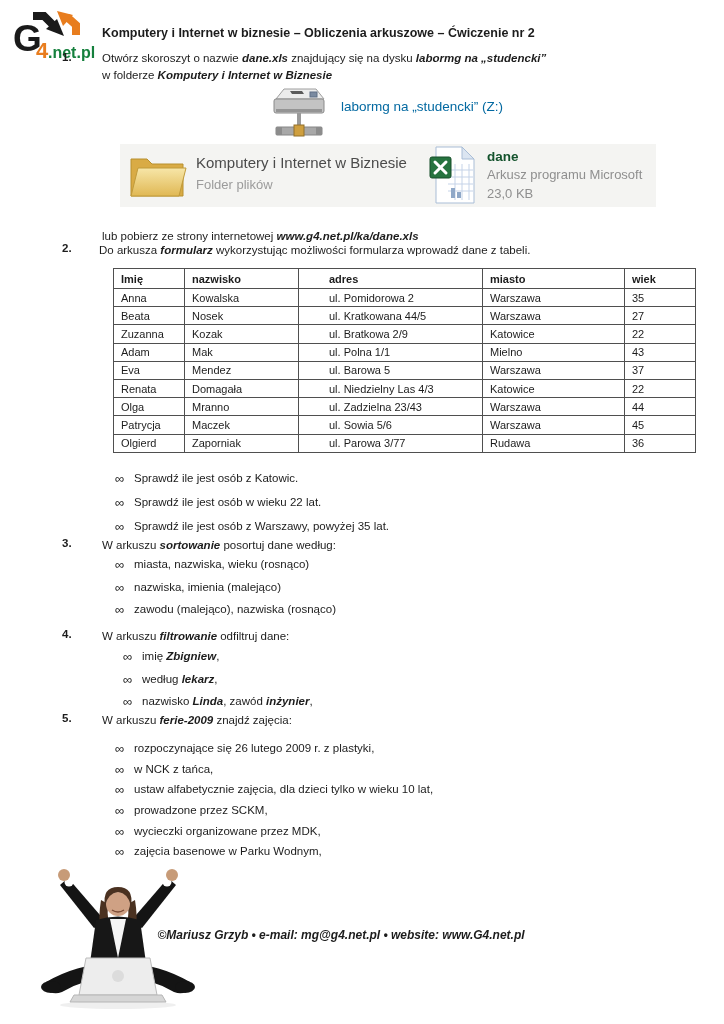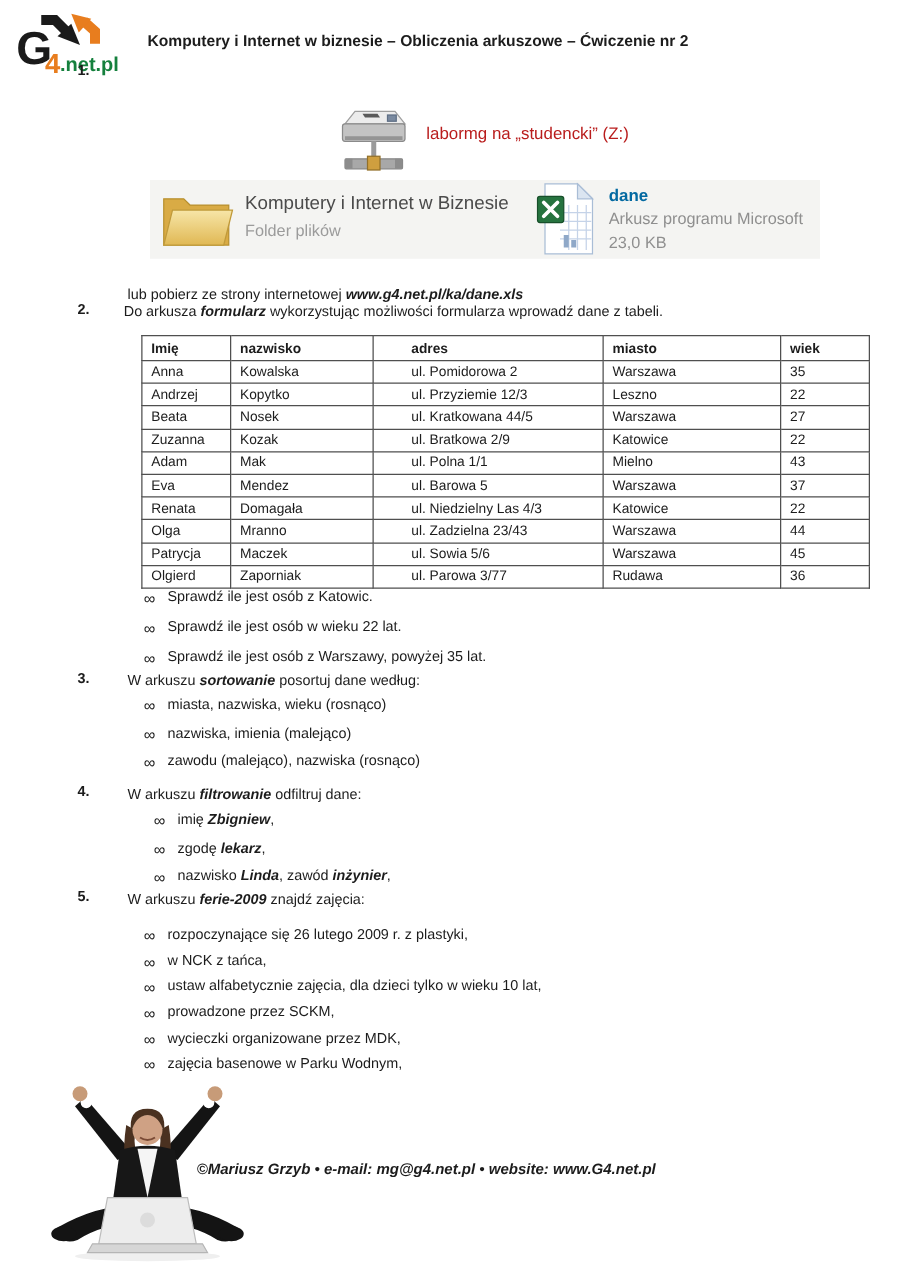--- a/index.html
+++ b/index.html
@@ -8,31 +8,31 @@
   .abs{position:absolute;}
   .bi{font-weight:bold;font-style:italic;}
 
   
   .logo{position:absolute;left:14px;top:8px;width:110px;height:60px;}
   .logo-arrows{position:absolute;left:16px;top:2px;}
   .logo-g{position:absolute;left:-1px;top:14px;font-size:37px;line-height:34px;font-weight:bold;color:#1a1a1a;}
   .logo-4{position:absolute;left:22px;top:32px;font-size:22px;line-height:22px;font-weight:bold;color:#e87d1e;}
   .logo-sfx{position:absolute;left:34px;top:37px;font-size:16px;line-height:16px;font-weight:bold;color:#15803d;}
 
-  .title{left:102px;top:26px;font-size:12.5px;font-weight:bold;white-space:nowrap;margin-left:16px;}
+  .title{left:102px;top:26px;font-size:12.5px;font-weight:bold;white-space:nowrap;}
 
   .num{position:absolute;left:62px;font-size:11.5px;font-weight:bold;}
   .itext{position:absolute;left:102px;font-size:11.5px;line-height:16.5px;width:565px;}
 
   
   .band{left:120px;top:144px;width:536px;height:63px;background:#f4f4f2;}
-  .xl-label-1{left:341px;top:99px;font-size:13.5px;color:#b91c1c;white-space:nowrap;}
+  .xl-label-1{left:341px;top:99px;font-size:13.5px;color:#0369a1;white-space:nowrap;}
   .fold-t1{left:196px;top:154px;font-size:15px;color:#4b4b4b;white-space:nowrap;}
   .fold-t2{left:196px;top:177px;font-size:13px;color:#9b9b9b;white-space:nowrap;}
-  .file-t1{left:487px;top:149px;font-size:13.5px;font-weight:bold;color:#0369a1;}
+  .file-t1{left:487px;top:149px;font-size:13.5px;font-weight:bold;color:#14532d;}
   .file-t2{left:487px;top:167px;font-size:13px;color:#8f8f8f;white-space:nowrap;}
   .file-t3{left:487px;top:186px;font-size:13px;color:#8f8f8f;}
 
   
   .dtable{position:absolute;left:113px;top:268px;width:554px;border-collapse:collapse;
           table-layout:fixed;font-size:11px;}
   .dtable th,.dtable td{border:1px solid #4f4f4f;padding:2px 7px;text-align:left;
           overflow:hidden;white-space:nowrap;}
   .dtable th{font-weight:bold;height:15px;}
   .dtable td{height:13.2px;}
@@ -68,20 +68,24 @@
       <polygon points="27,1 43,5 33,16" fill="#e87d1e"></polygon>
     </svg>
     <span class="logo-g">G</span>
     <span class="logo-4">4</span>
     <span class="logo-sfx">.net.pl</span>
   </div>
 
   <div class="abs title">Komputery i Internet w biznesie – Obliczenia arkuszowe – Ćwiczenie nr 2</div>
 
   <span class="num" style="top:51px">1.</span>
+  <div class="itext" style="top:50px">
+    <div><span>Otwórz skoroszyt o nazwie </span><span class="bi">dane.xls</span><span> znajdujący się na dysku </span><span class="bi">labormg na „studencki”</span></div>
+    <div><span>w folderze </span><span class="bi">Komputery i Internet w Biznesie</span></div>
+  </div>
 
   <svg class="abs" style="left:266px;top:85px" width="68" height="58" viewBox="0 0 68 58">
     <polygon points="18,4 50,4 58,14 10,14" fill="#ececec" stroke="#9e9e9e" stroke-width="1"></polygon>
     <rect x="8" y="14" width="50" height="14" rx="2" fill="#c3c3c3" stroke="#8a8a8a"></rect>
     <rect x="10" y="24" width="46" height="3" fill="#949494"></rect>
     <polygon points="24,6 36,6 38,9 26,9" fill="#5a5a5a"></polygon>
     <rect x="44" y="7" width="7" height="5" fill="#7a8aa0" stroke="#5f6f85"></rect>
     <rect x="31" y="28" width="4" height="14" fill="#9a9a9a"></rect>
     <rect x="10" y="42" width="46" height="8" rx="1" fill="#a8a8a8" stroke="#868686"></rect>
     <rect x="10" y="42" width="6" height="8" fill="#8c8c8c"></rect>
@@ -146,27 +150,20 @@
       </thead>
       <tbody>
         <tr>
           <td class="c0">Anna</td>
           <td class="c1">Kowalska</td>
           <td class="c2">ul. Pomidorowa 2</td>
           <td class="c3">Warszawa</td>
           <td class="c4">35</td>
         </tr>
         <tr>
-          <td class="c0">Andrzej</td>
-          <td class="c1">Kopytko</td>
-          <td class="c2">ul. Przyziemie 12/3</td>
-          <td class="c3">Leszno</td>
-          <td class="c4">22</td>
-        </tr>
-        <tr>
           <td class="c0">Beata</td>
           <td class="c1">Nosek</td>
           <td class="c2">ul. Kratkowana 44/5</td>
           <td class="c3">Warszawa</td>
           <td class="c4">27</td>
         </tr>
         <tr>
           <td class="c0">Zuzanna</td>
           <td class="c1">Kozak</td>
           <td class="c2">ul. Bratkowa 2/9</td>
@@ -252,21 +249,21 @@
 
   <span class="num" style="top:628px">4.</span>
   <div class="itext" style="top:628px"><span>W arkuszu </span><span class="bi">filtrowanie</span><span> odfiltruj dane:</span></div>
   <div class="blist l22 indent2" style="top:650px">
       <div class="blt">
         <span class="inf">∞</span>
         <span class="btext"><span>imię </span><span class="bi">Zbigniew</span><span>,</span></span>
       </div>
       <div class="blt">
         <span class="inf">∞</span>
-        <span class="btext"><span>zgodę </span><span class="bi">lekarz</span><span>,</span></span>
+        <span class="btext"><span>według </span><span class="bi">lekarz</span><span>,</span></span>
       </div>
       <div class="blt">
         <span class="inf">∞</span>
         <span class="btext"><span>nazwisko </span><span class="bi">Linda</span><span>, zawód </span><span class="bi">inżynier</span><span>,</span></span>
       </div>
     </div>
 
   <span class="num" style="top:712px">5.</span>
   <div class="itext" style="top:712px"><span>W arkuszu </span><span class="bi">ferie-2009</span><span> znajdź zajęcia:</span></div>
   <div class="blist l21" style="top:742px">

